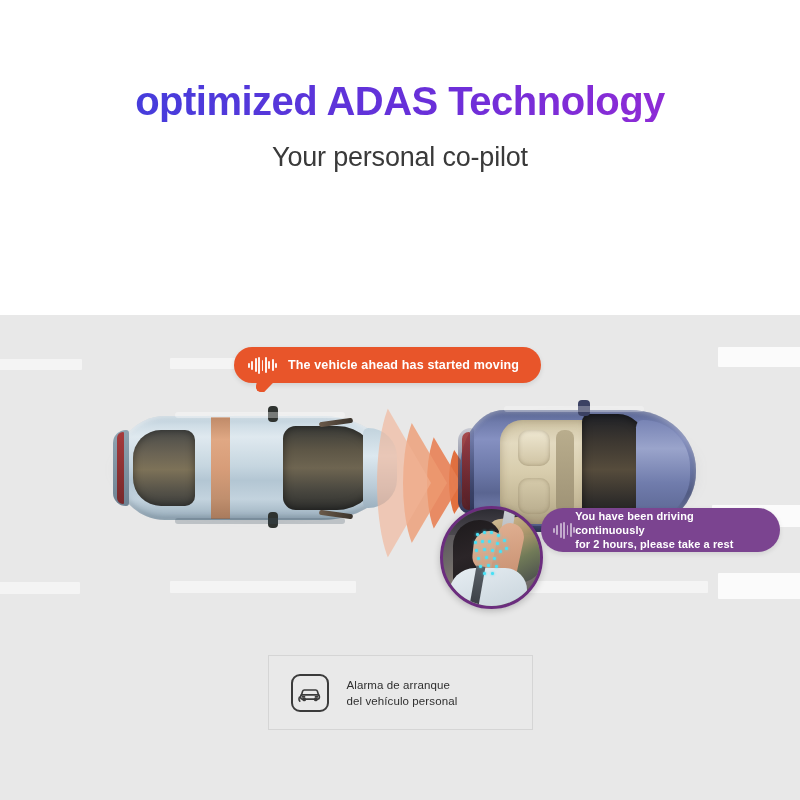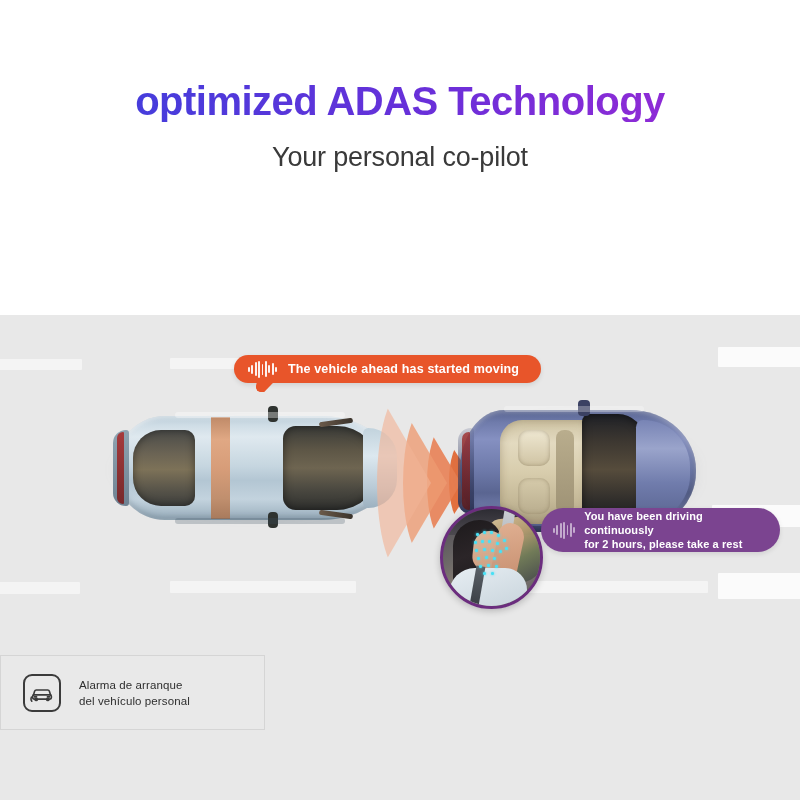--- a/index.html
+++ b/index.html
@@ -251,22 +251,22 @@
     border-radius: 4px; background: rgba(255,255,255,.28);
   }
   .car-blue .sill-b {
     position: absolute; left: 52px; top: 126px; width: 140px; height: 6px;
     border-radius: 4px; background: rgba(20,25,50,.32);
   }
 
   
   .bubble-orange {
     position: absolute;
-    left: 234px; top: 40px;
-    height: 28px;
+    left: 234px; top: 32px;
+    height: 36px;
     padding: 0 22px 0 14px;
     background: #E8552A;
     border-radius: 18px;
     display: flex; align-items: center; gap: 11px;
     box-shadow: 0 2px 5px rgba(0,0,0,.10);
   }
   .bubble-orange .txt {
     color: #ffffff;
     font-size: 12.5px;
     font-weight: 700;
@@ -284,21 +284,21 @@
     transform: skewX(-8deg);
   }
 
   
   .bubble-purple {
     position: absolute;
     left: 541px; top: 193px;
     width: 239px; height: 44px;
     background: #7B4490;
     border-radius: 22px;
-    display: flex; align-items: center; gap: 9px;
+    display: flex; align-items: center; 
     padding: 0 14px 0 12px;
     box-shadow: 0 2px 5px rgba(0,0,0,.10);
   }
   .bubble-purple .txt {
     color: #ffffff;
     font-size: 11px;
     font-weight: 700;
     line-height: 14px;
     letter-spacing: 0.1px;
   }
@@ -364,21 +364,21 @@
     position: absolute; width: 2.6px; height: 2.6px; border-radius: 50%;
     background: #49E0F5; box-shadow: 0 0 3px #49E0F5;
   }
 
   
   .cards {
     position: absolute;
     left: 0; top: 655px;
     width: 800px;
     display: flex;
-    justify-content: flex-start;
+    justify-content: center;
     gap: 86px;
   }
   .card {
     width: 265px; height: 75px;
     border: 1px solid #d5d5d5;
     background: #e9e9e9;
     display: flex; align-items: center;
     padding-left: 22px;
     gap: 18px;
   }

